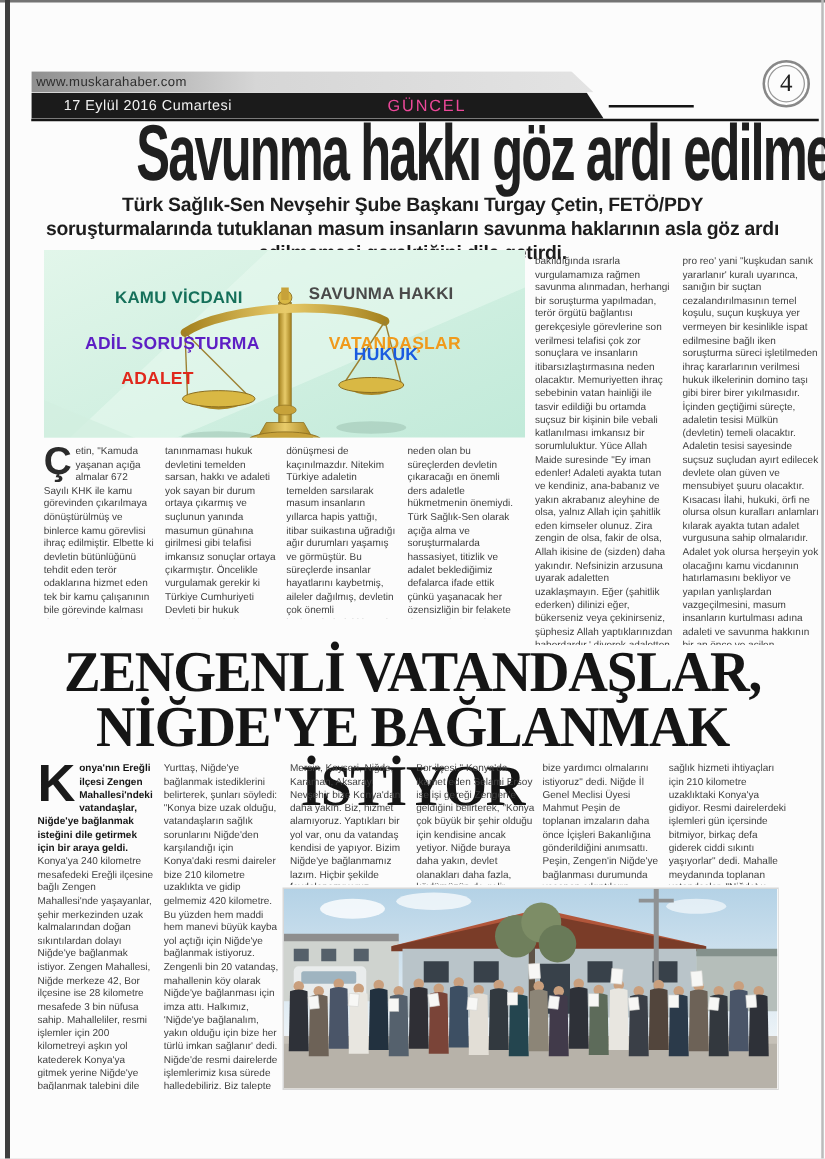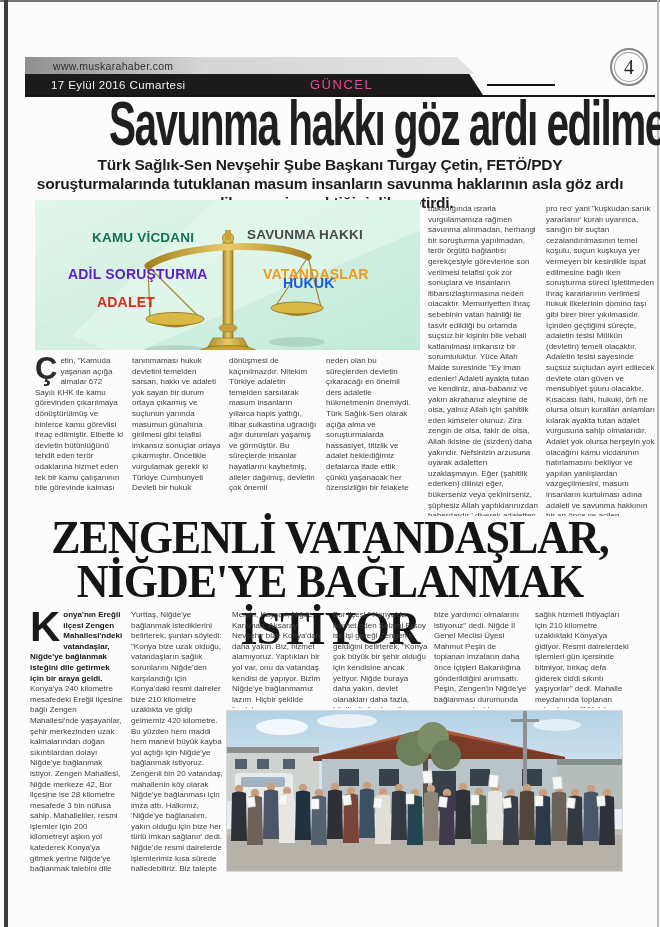--- a/index.html
+++ b/index.html
@@ -3,21 +3,21 @@
 <meta charset="utf-8">
 <style>
   html,body{margin:0;padding:0;background:#e9e9e9;font-family:"Liberation Sans",sans-serif;}
   .page{position:relative;width:660px;height:927px;background:#fcfcfc;margin:0 auto;overflow:hidden;outline:1px solid #cfcfcf;}
   .edge-left{position:absolute;left:4px;top:0;width:4px;height:100%;background:#1c1c1c;opacity:.85;}
   .edge-top{position:absolute;left:0;top:0;width:100%;height:2px;background:#3a3a3a;opacity:.7;}
   .edge-right{position:absolute;right:1px;top:0;width:2px;height:100%;background:#bbb;}
 
   
   .hdr-gray{position:absolute;left:25px;top:57px;width:450px;height:17px;background:linear-gradient(90deg,#8f8f8f,#d6d6d6 40%,#e3e3e3);clip-path:polygon(0 0,96% 0,100% 100%,0 100%);display:flex;align-items:center;}
-  .hdr-url{font-size:10.5px;color:#2e2e2e;padding-left:28px;letter-spacing:.3px;}
+  .hdr-url{font-size:10.5px;color:#2e2e2e;padding-left:4px;letter-spacing:.3px;}
   .hdr-black{position:absolute;left:25px;top:74px;width:458px;height:21px;background:#1b1b1b;clip-path:polygon(0 0,97% 0,100% 100%,0 100%);display:flex;align-items:center;color:#fff;}
   .hdr-date{font-size:11.5px;padding-left:26px;letter-spacing:.4px;color:#f2f2f2;}
   .hdr-section{position:absolute;left:285px;font-weight:normal;font-size:13px;letter-spacing:1.5px;color:#ec4899;}
   .hdr-rule{position:absolute;left:25px;top:95px;width:630px;height:2px;background:#141414;}
   .hdr-line2{position:absolute;left:487px;top:84px;width:68px;height:2px;background:#141414;}
 
   .logo{position:absolute;right:52px;top:44px;width:120px;height:46px;}
   .logo-name{position:absolute;left:22px;top:8px;font-size:24px;font-weight:800;letter-spacing:-1px;color:#111;transform:scaleY(1.05);}
   .logo-kapadokya{position:absolute;left:46px;top:3px;font-size:6px;color:#222;font-weight:bold;}
   .logo-haber{position:absolute;left:24px;top:34px;font-size:8px;font-weight:800;letter-spacing:2px;color:#111;}

